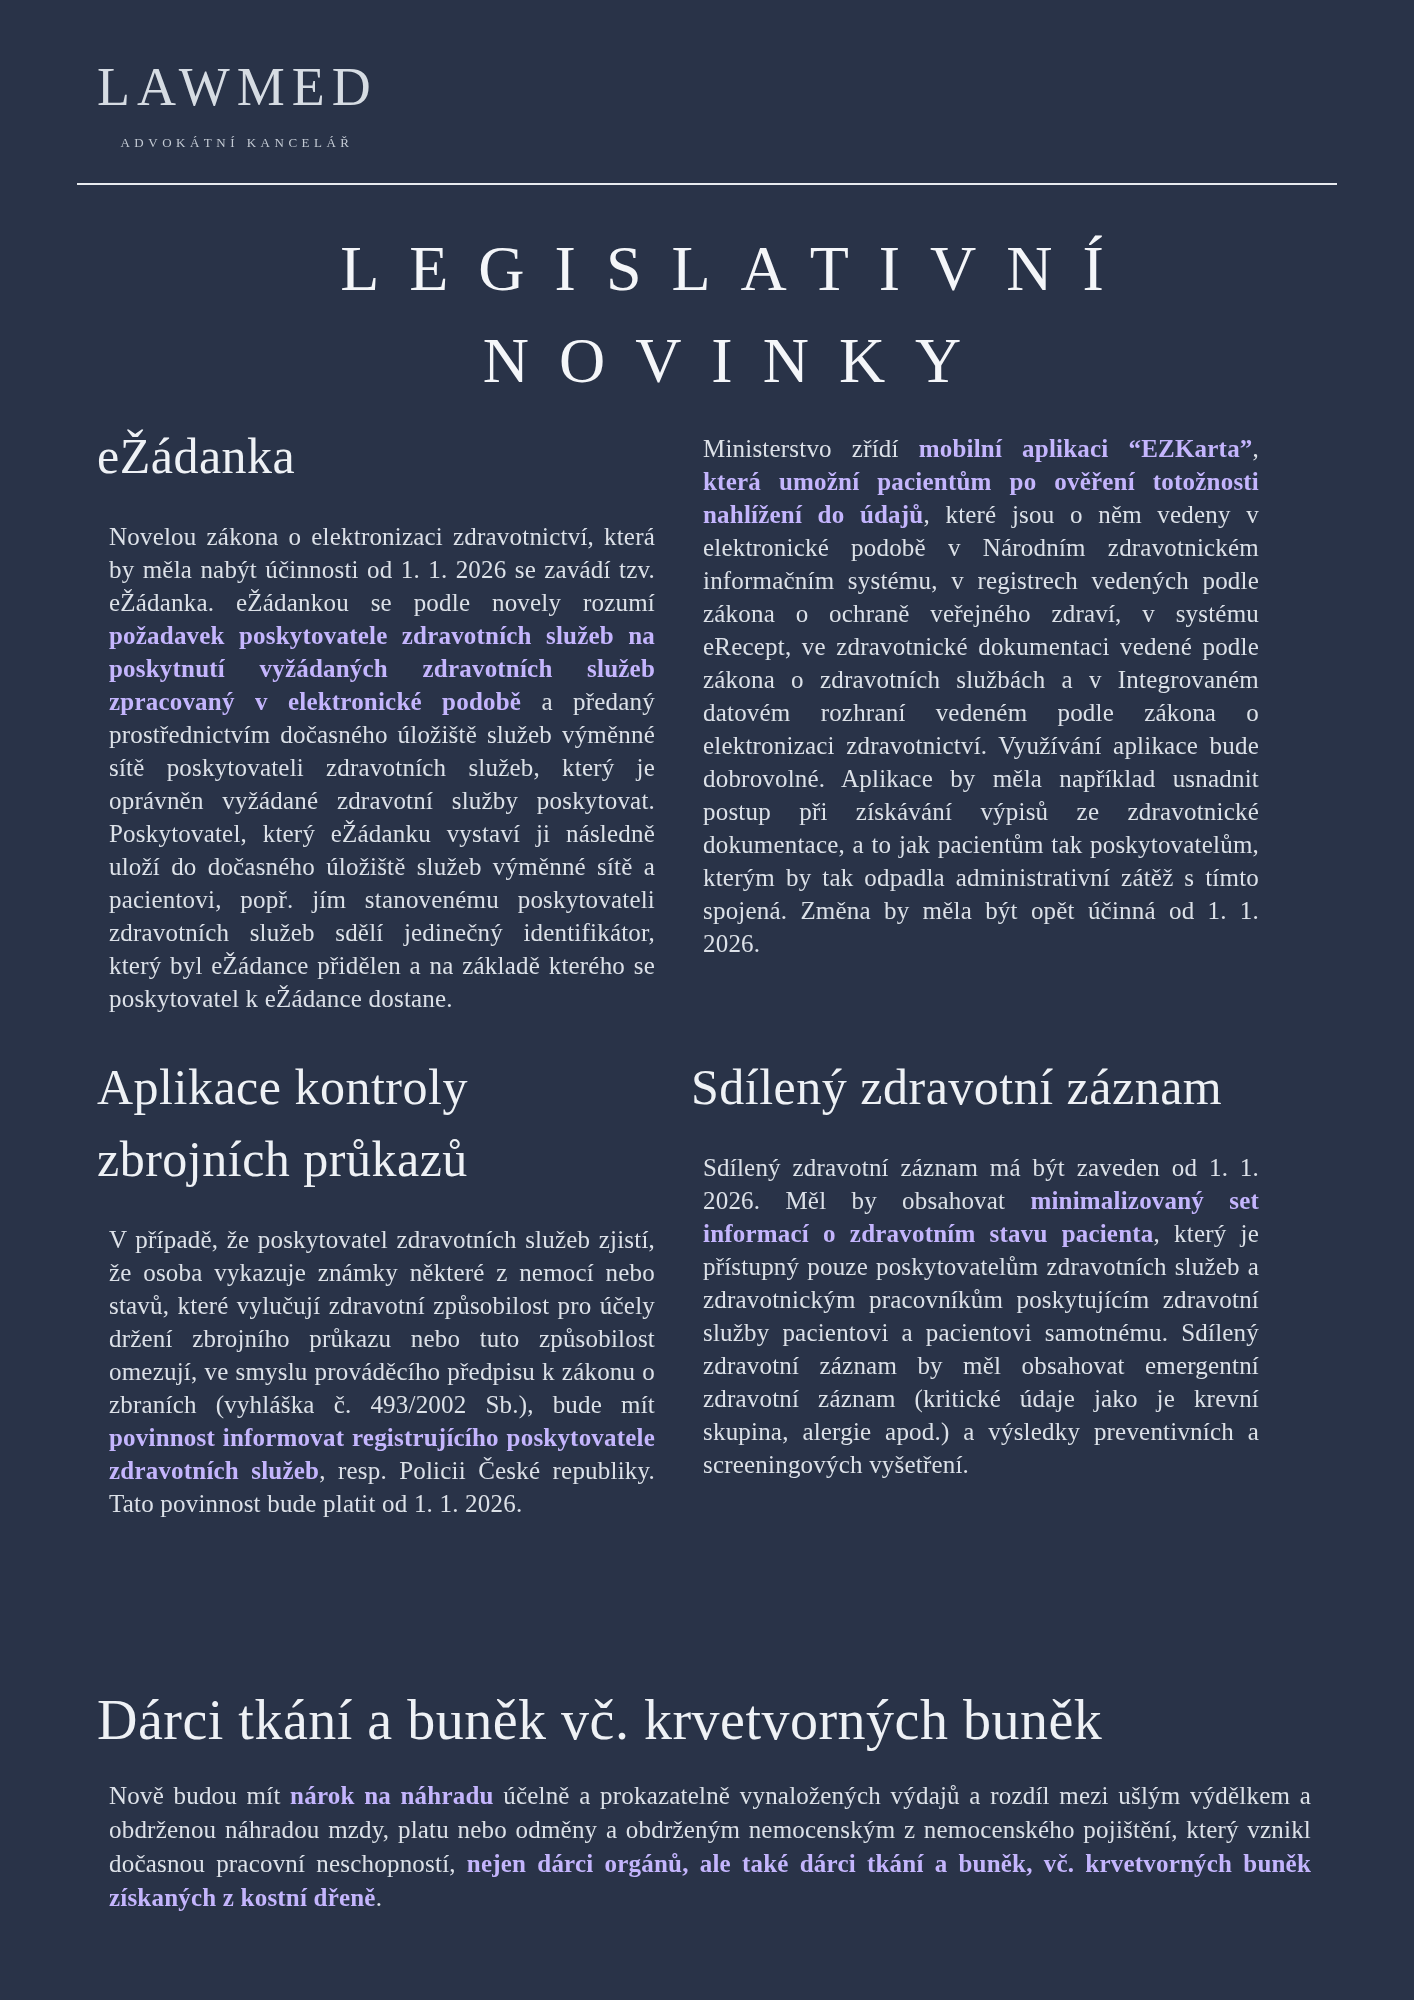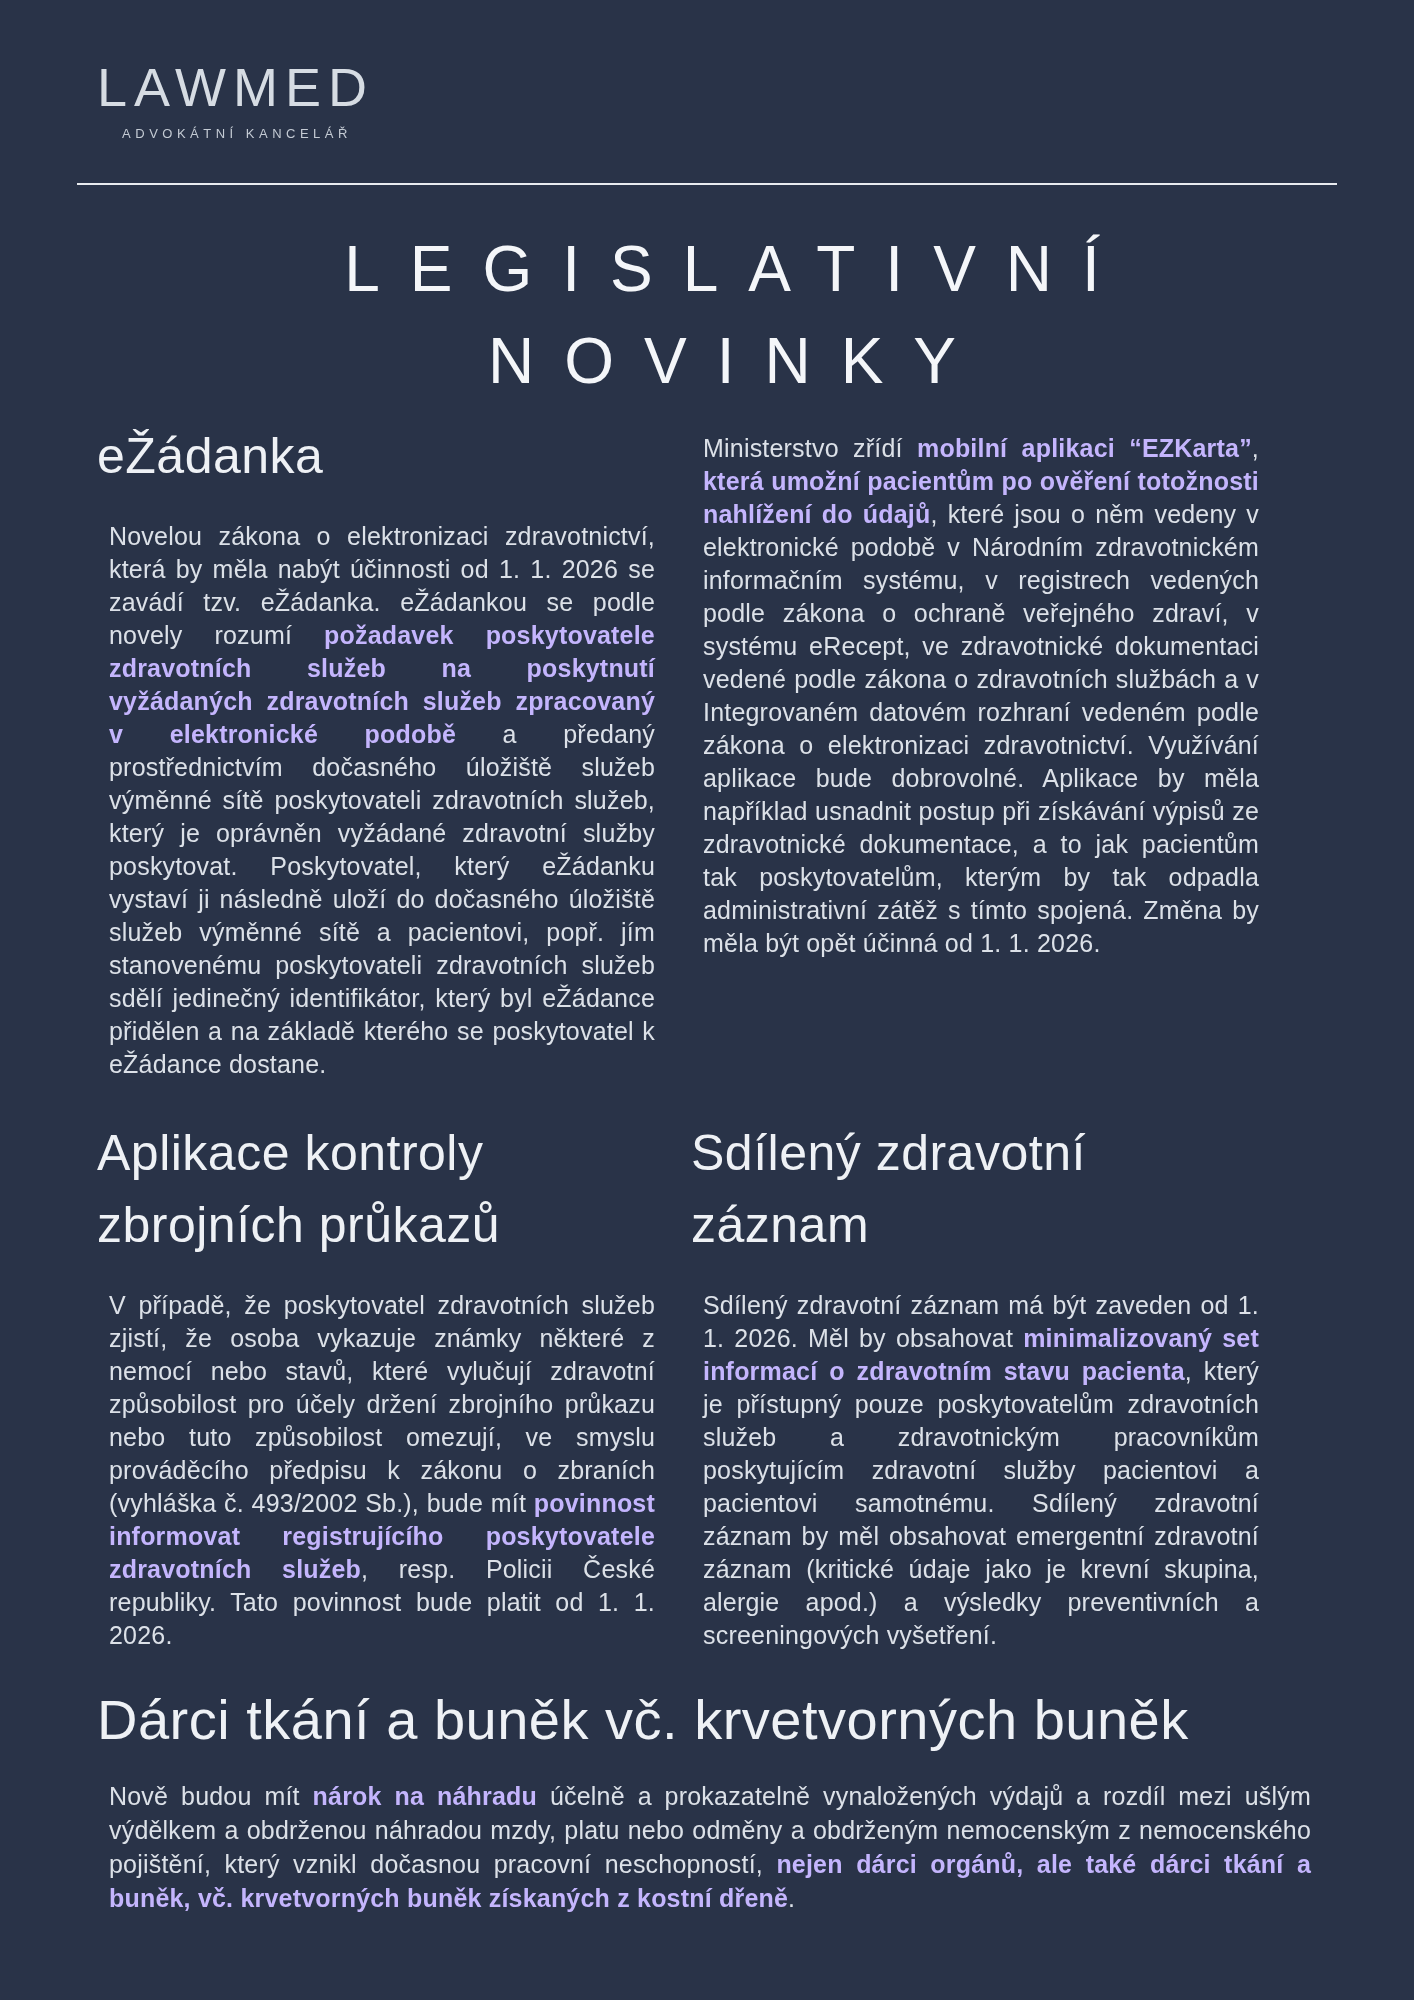--- a/index.html
+++ b/index.html
@@ -3,30 +3,30 @@
 <meta charset="utf-8">
 <style>
   html, body { margin: 0; padding: 0; }
   body {
     width: 1414px; height: 2000px;
     background: #293348;
     font-family: "Liberation Sans", sans-serif;
     color: #dce1e8;
     overflow: hidden;
   }
-  .page { position: relative; width: 1414px; height: 1824px; }
+  .page { position: relative; width: 1414px; height: 1824px; font-family: Liberation Serif, serif; }
 
   
   .logo { position: absolute; left: 97px; top: 56px; width: 280px; text-align: center; }
   .logo-name {
     font-size: 54px; font-weight: 200; letter-spacing: 7px;
     color: #d6dce3; white-space: nowrap; text-align: left;
   }
   .logo-sub {
-    margin-top: 8px; font-size: 13px; letter-spacing: 4.5px;
+    margin-top: 17px; font-size: 13px; letter-spacing: 4.5px;
     color: #c4cbd4; white-space: nowrap;
   }
   .divider {
     position: absolute; left: 77px; top: 183px; width: 1260px;
     border-top: 2px solid #e8ebef; height: 0;
   }
   .page-title {
     position: absolute; left: 0; top: 208px; width: 100%;
     margin: 15px; text-align: center;
     font-size: 64px; font-weight: 300; line-height: 92px;

